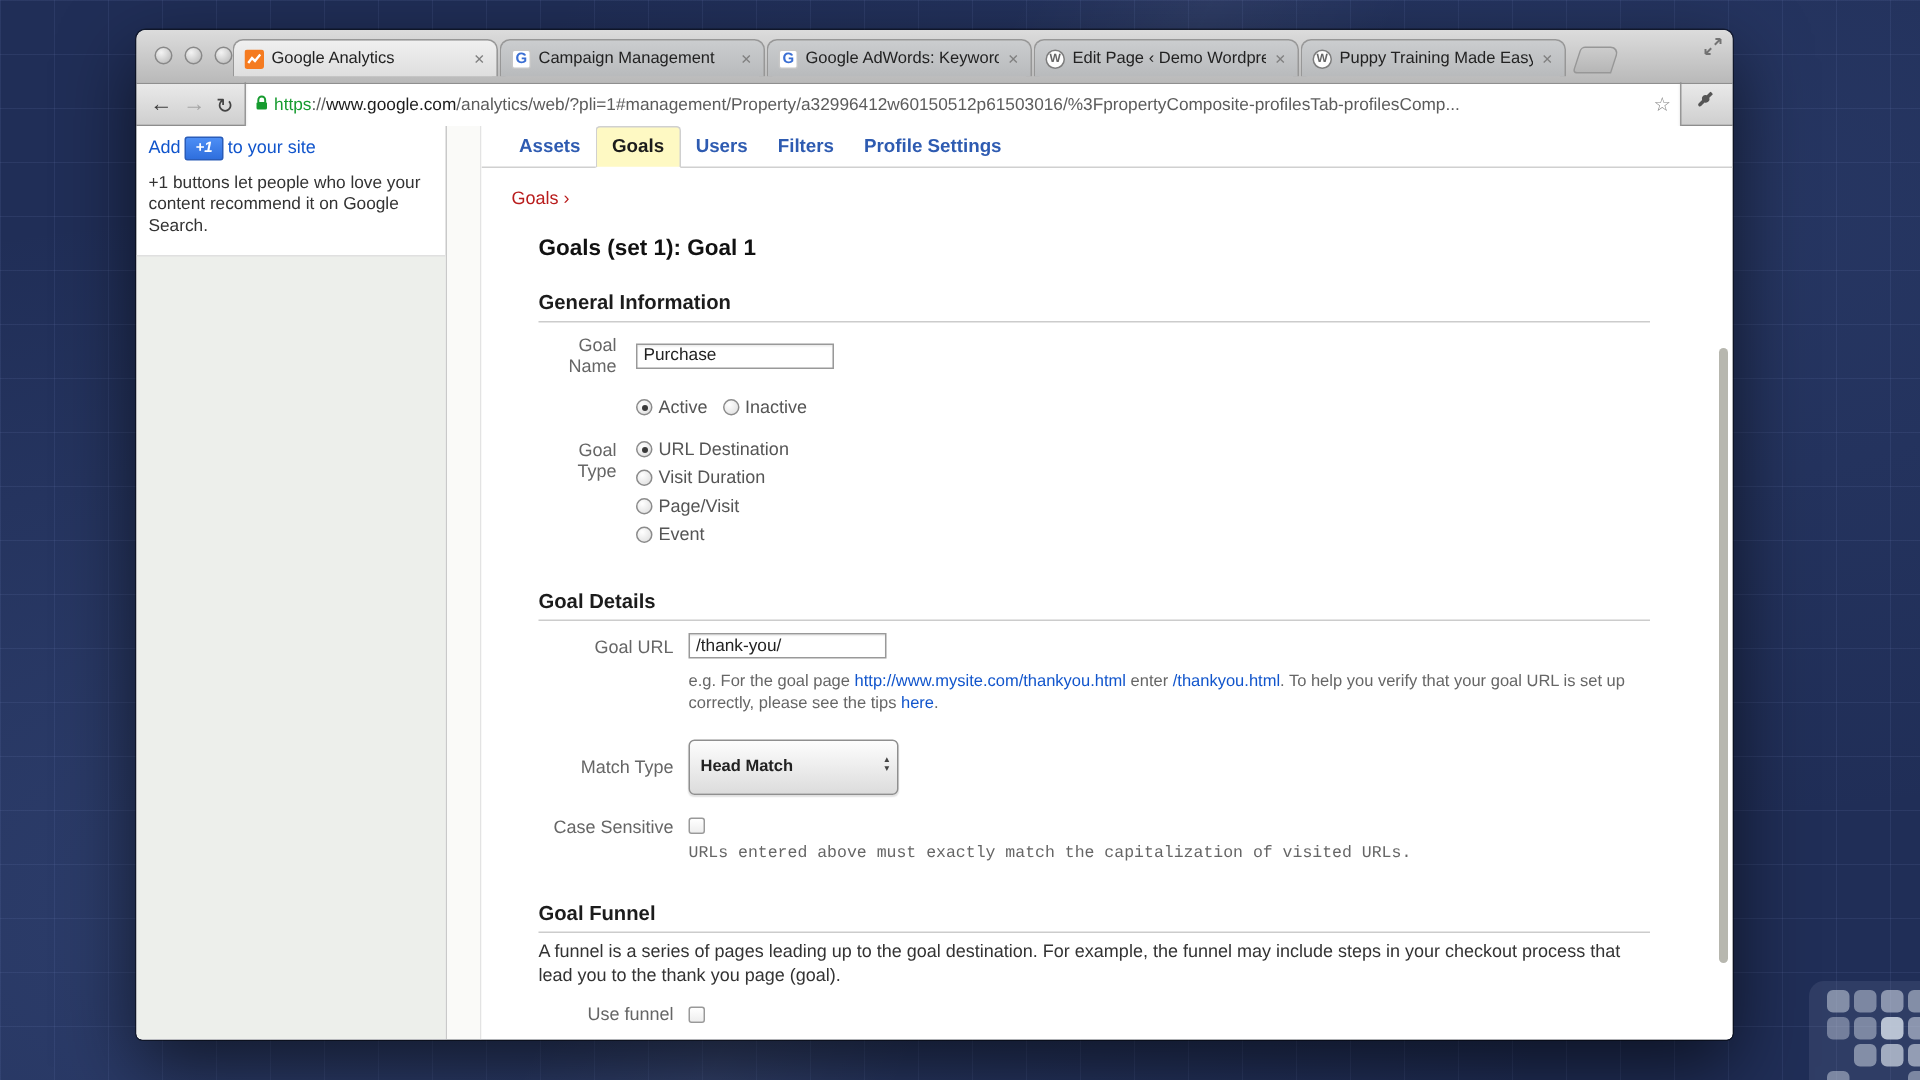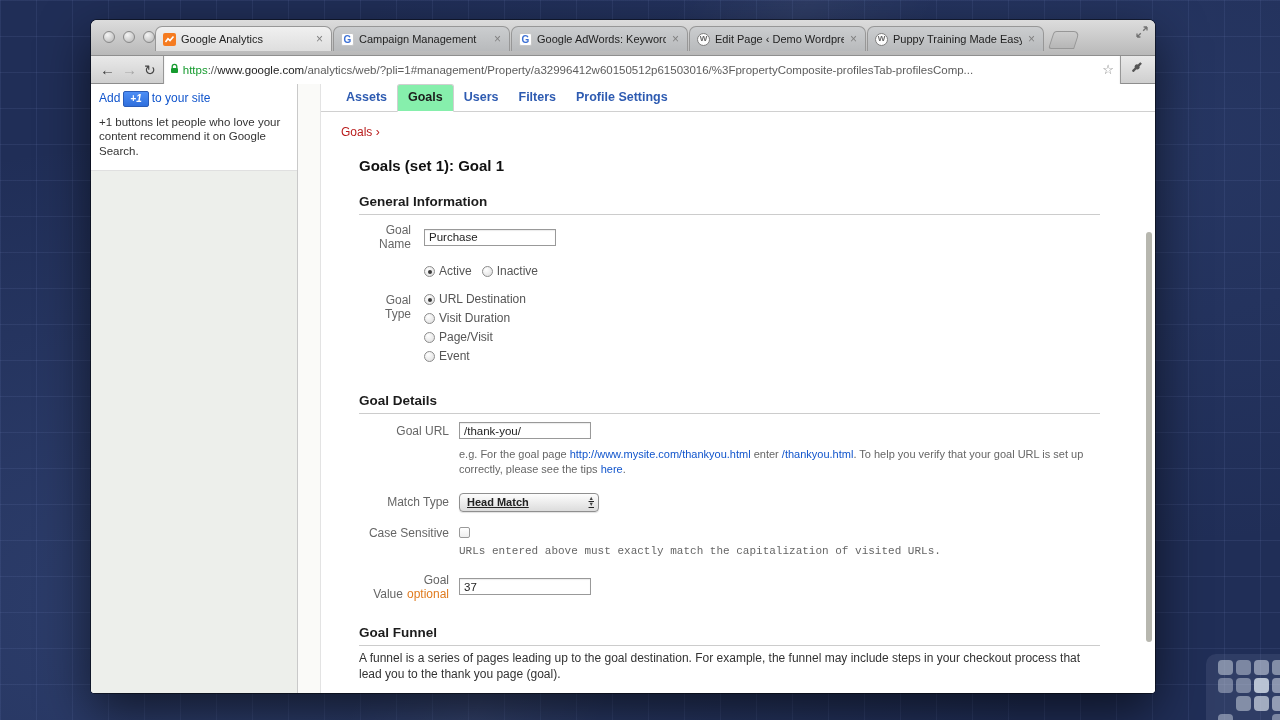--- a/index.html
+++ b/index.html
@@ -105,21 +105,21 @@
   .gutter { width:23px; flex:0 0 23px; background:#fafaf8; border-right:1px solid #e3e3e3; }
 
   .main { flex:1; position:relative; background:#fff; overflow:hidden; }
 
   .navtabs {
     display:flex; align-items:flex-end; height:28px; padding-left:15px;
     border-bottom:1px solid #d0d0d0;
   }
   .navtab { font-size:12.5px; font-weight:bold; color:#2e5bb1; padding:5px 10px 7px; }
   .navtab.active {
-    color:#1c1c1c; background:#86efac; border:1px solid #d0d0d0; border-bottom:1px solid #fff;
+    color:#1c1c1c; background:#fef9c3; border:1px solid #d0d0d0; border-bottom:1px solid #fff;
     border-radius:3px 3px 0 0; margin-bottom:-1px;
   }
 
   .breadcrumb { padding-left:20px; margin-top:13px; font-size:12px; color:#b91c1c; }
 
   .inner { padding:0 55px 0 38px; }
   .page-title { margin-top:18px; font-size:15px; font-weight:bold; color:#111; }
 
   .sec-h { font-size:13.5px; font-weight:bold; color:#1c1c1c; padding-bottom:5px; border-bottom:1px solid #ccc; }
   .sec-h.first { margin-top:20px; }
@@ -148,25 +148,24 @@
   }
   .checkbox {
     display:inline-block; width:11px; height:11px; border:1px solid #999; border-radius:2px;
     background:linear-gradient(#fff,#eee); vertical-align:-2px;
   }
   .radio-stack { display:flex; flex-direction:column; gap:5px; }
   .opt { font-size:12px; color:#555; }
   .opt + .opt { margin-left:10px; }
 
   .select {
-    display:inline-flex; align-items:center; width:140px; height:19px;
+    display:inline-flex; align-items:center; width:140px; height:37px;
     border:1px solid #8f8f8f; border-radius:4px; background:linear-gradient(#fdfdfd,#dcdcdc);
     font-size:11px; font-weight:bold; color:#222; padding:0 4px 0 7px;
     box-shadow:0 1px 1px rgba(0,0,0,0.12);
-    text-decoration:underline;
   }
   .select .val { flex:1; }
   .stepper { display:flex; flex-direction:column; font-size:5.5px; color:#444; line-height:1.05; }
 
   .help { font-size:11px; color:#666; line-height:1.35; }
   .help a, .blue { color:#15c; text-decoration:none; }
   .optional { color:#e07b1f; margin-left:4px; }
 
   .funnel-desc { margin-top:4px; font-size:12px; color:#333; line-height:1.4; }
 
@@ -338,24 +337,20 @@
                 </span>
             </span>
           </div>
 
           <div class="frow" style="margin-top:14px;">
             <span class="lbl d">Case Sensitive</span>
             <span class="checkbox"></span>
           </div>
           <div class="help ind-d" style="margin-top:4px;font-family:Liberation Mono, monospace;">URLs entered above must exactly match the capitalization of visited URLs.</div>
 
-          <div class="frow" style="margin-top:14px;">
-            <span class="lbl d"><span>Goal Value</span><span class="optional">optional</span></span>
-            <input class="txt" value="37" style="">
-          </div>
 
           <div class="sec-h" style="margin-top:24px;">Goal Funnel</div>
           <div class="funnel-desc">A funnel is a series of pages leading up to the goal destination. For example, the funnel may include steps in your checkout process that lead you to the thank you page (goal).</div>
 
           <div class="frow" style="margin-top:10px;">
             <span class="lbl d">Use funnel</span>
             <span class="checkbox"></span>
           </div>
 
         </div>

